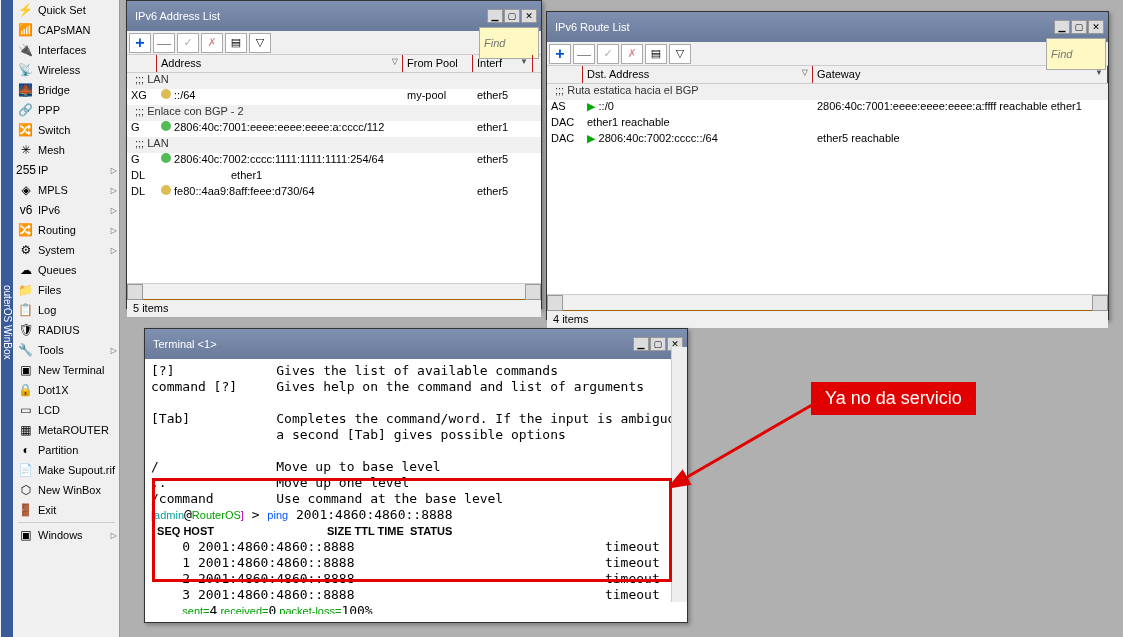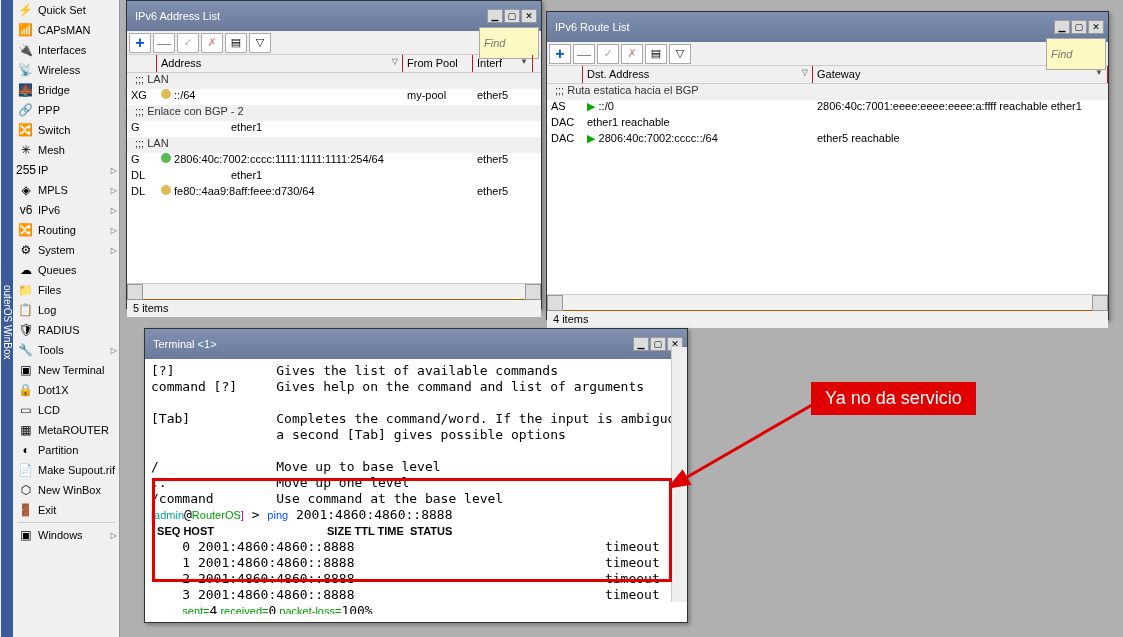--- a/index.html
+++ b/index.html
@@ -207,20 +207,21 @@
         <div class="cell" style="width:30px">XG</div>
         <div class="cell" style="width:246px"><span class="flag y"></span> ::/64</div>
         <div class="cell" style="width:70px">my-pool</div>
         <div class="cell" style="width:60px">ether5</div>
       </div>
       <div class="row comment">
         <div class="cell" style="padding-left:8px">;;; Enlace con BGP - 2</div>
       </div>
       <div class="row">
         <div class="cell" style="width:30px">G</div>
+        <div class="cell" style="width:246px"><span class="flag g"></span> 2806:40c:7001:eeee:eeee:eeee:a:cccc/112</div>
         <div class="cell" style="width:70px"></div>
         <div class="cell" style="width:60px">ether1</div>
       </div>
       <div class="row comment">
         <div class="cell" style="padding-left:8px">;;; LAN</div>
       </div>
       <div class="row">
         <div class="cell" style="width:30px">G</div>
         <div class="cell" style="width:246px"><span class="flag g"></span> 2806:40c:7002:cccc:1111:1111:1111:254/64</div>
         <div class="cell" style="width:70px"></div>

